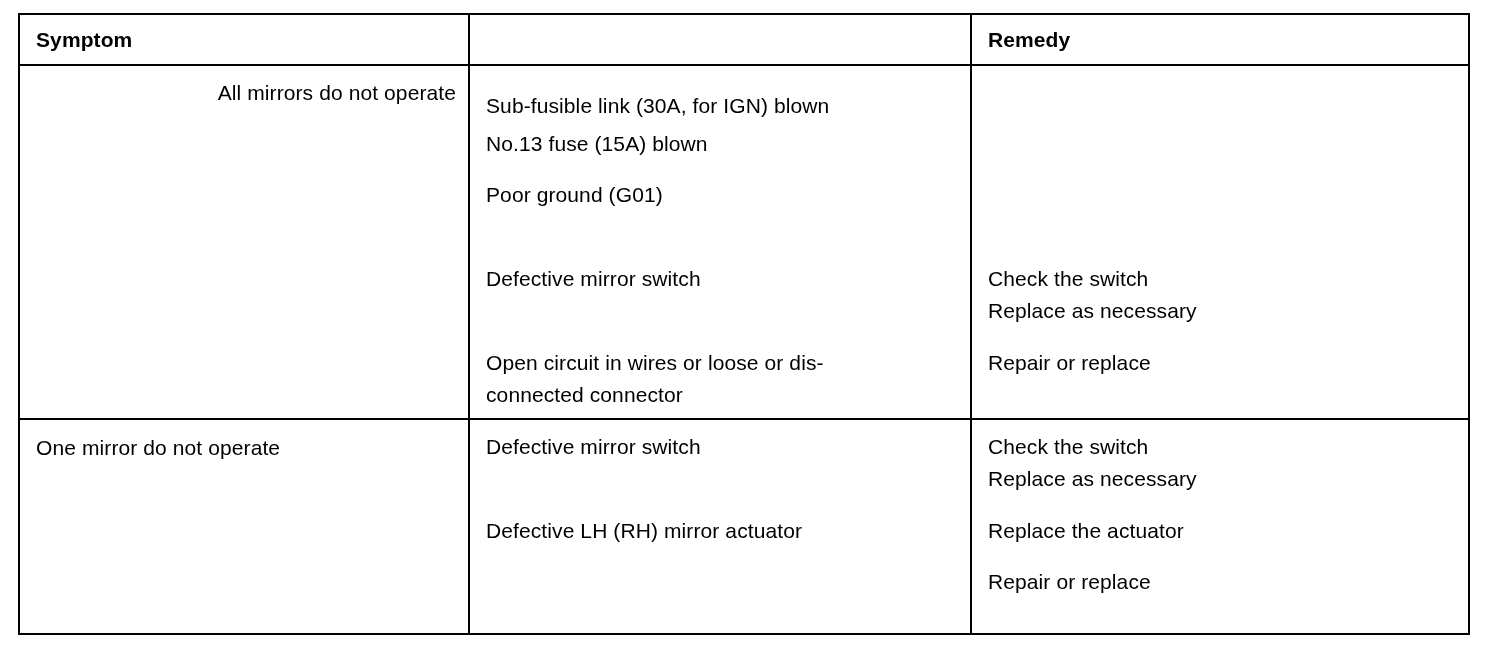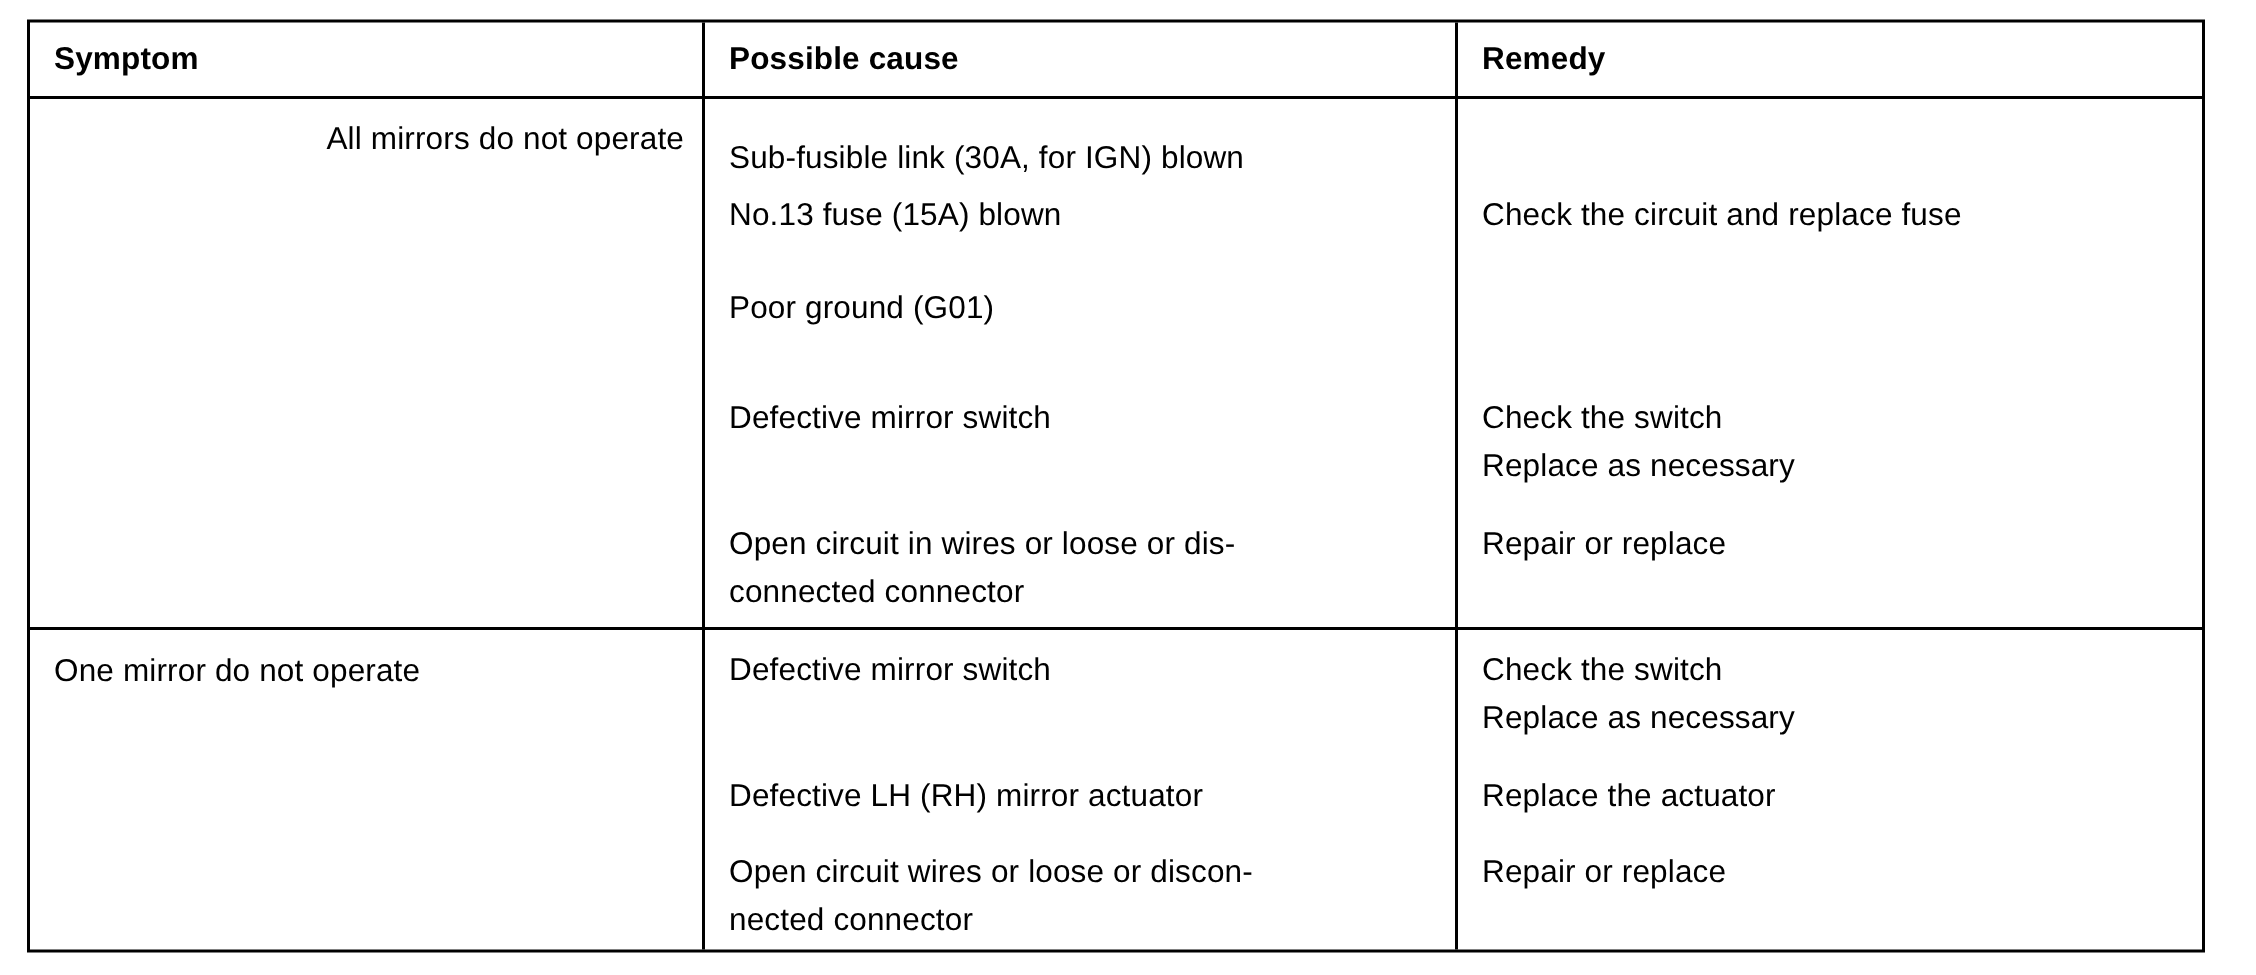--- a/index.html
+++ b/index.html
@@ -111,47 +111,43 @@
   <div class="tbl">
 
     <div class="vrule vrule-1"></div>
     <div class="vrule vrule-2"></div>
 
     <div class="hrule hrule-head"></div>
     <div class="hrule hrule-row"></div>
 
     <div class="head-row">
       <div class="head-cell head-c0">Symptom</div>
-      <div class="head-cell head-c1">Possible cause</div>
       <div class="head-cell head-c2">Remedy</div>
     </div>
 
     <div class="cell sym-r0">All mirrors do not operate</div>
     <div class="cell sym-r1">One mirror do not operate</div>
 
     <div class="entry cause" style="top: 75px;">Sub-fusible link (30A, for IGN) blown</div>
 
     <div class="entry cause" style="top: 113px;">No.13 fuse (15A) blown</div>
-    <div class="entry remedy" style="top: 113px;">Check the circuit and replace fuse</div>
 
-    <div class="entry cause" style="top: 164px; margin-top: 11px;">Poor ground (G01)</div>
+    <div class="entry cause" style="top: 164px;">Poor ground (G01)</div>
 
     <div class="entry cause" style="top: 248px;">Defective mirror switch</div>
     <div class="entry remedy" style="top: 248px;">Check the switch
 Replace as necessary</div>
 
     <div class="entry cause" style="top: 332px;">Open circuit in wires or loose or dis-
 connected connector</div>
     <div class="entry remedy" style="top: 332px;">Repair or replace</div>
 
     <div class="entry cause" style="top: 416px;">Defective mirror switch</div>
     <div class="entry remedy" style="top: 416px;">Check the switch
 Replace as necessary</div>
 
     <div class="entry cause" style="top: 500px;">Defective LH (RH) mirror actuator</div>
     <div class="entry remedy" style="top: 500px;">Replace the actuator</div>
 
-    <div class="entry cause" style="top: 551px;">Open circuit wires or loose or discon-
-nected connector</div>
     <div class="entry remedy" style="top: 551px;">Repair or replace</div>
 
   </div>
 </div>
 
 </body></html>

